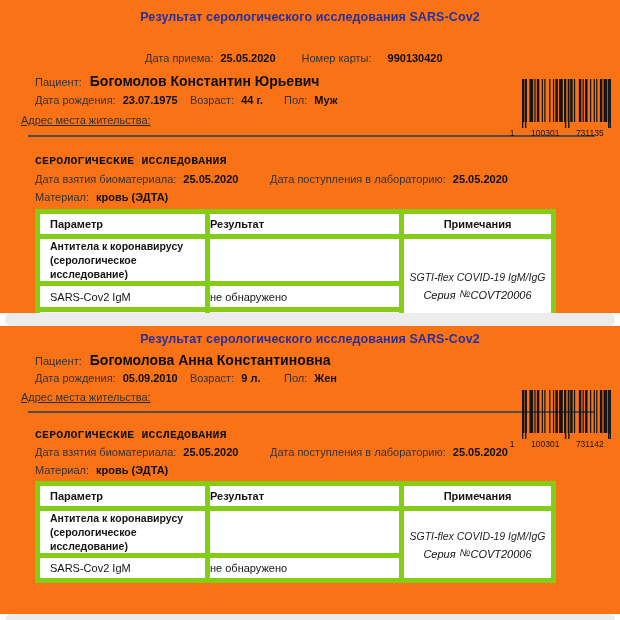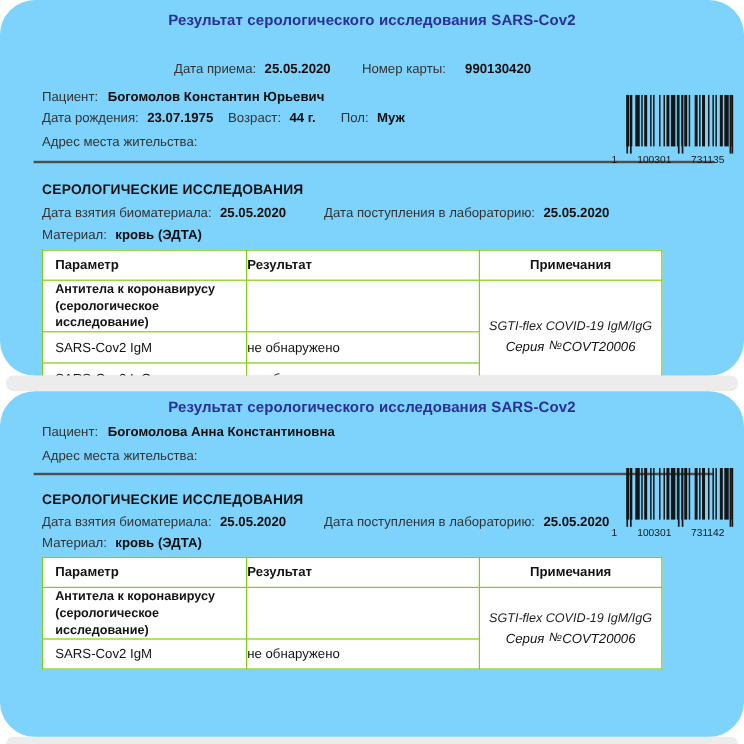--- a/index.html
+++ b/index.html
@@ -3,64 +3,64 @@
 <meta charset="utf-8">
 <style>
   * { margin:0; padding:0; box-sizing:border-box; }
   html,body { width:620px; height:620px; }
   body {
     background:#ffffff;
     font-family:"Liberation Sans", sans-serif;
     color:#1d1d1d;
     overflow:hidden;
   }
-  .doc { position:relative; overflow:hidden; background:#7dd3fc;border-radius:29px; }
+  .doc { position:relative; overflow:hidden; background:#f97316; }
   .doc1 { height:313px; }
   .doc2 { height:288px; }
   .band { height:13px; background:#edecec; border-radius:6px; margin:0 5px; }
   .band-bottom { height:6px; border-radius:6px 6px 0 0; }
 
   .doc-title { font-size:12.5px; font-weight:bold; color:#2b2f99; text-align:center; padding-top:10px; line-height:15px; letter-spacing:.1px; }
   .doc2 .doc-title { padding-top:6px; }
 
   .row { font-size:11px; line-height:15px; color:#2a2a2a; white-space:nowrap; }
   .lbl { color:#333; }
   .val { font-weight:bold; color:#0e0e0e; margin-left:7px; }
 
   .row-admission { margin:26px 0 0 145px; }
   .doc2 .row-admission { margin-top:28px; }
   .grp-card { margin-left:26px; }
   .grp-card .val { margin-left:16px;margin-top:33px; }
 
   .row-patient { margin:7px 0 0 35px; line-height:17px; }
   .doc2 .row-patient { margin-top:5px; }
-  .patient-name { font-size:11px; font-weight:bold; margin-left:8px; color:#0e0e0e; }
+  .patient-name { font-size:14px; font-weight:bold; margin-left:8px; color:#0e0e0e; }
 
   .row-birth { margin:2px 0 0 35px; }
   .doc2 .row-birth { margin-top:1px; }
   .g1 { display:inline-block; width:155px; }
   .g2 { display:inline-block; width:94px; }
 
-  .row-address { margin:5px 0 0 35px; }
+  .row-address { margin:5px 0 0 21px;text-decoration:underline; }
   .doc2 .row-address { margin-top:4px; }
 
   .rule { border-top:2px solid #4e4e4e; margin:7px 25px 0 28px; height:0; }
   .doc2 .rule { margin-top:6px; }
 
-  .sero-heading { font-size:11.5px; font-weight:bold; color:#101010; margin:17px 0 0 35px; line-height:13px; letter-spacing:.2px; }
+  .sero-heading { font-size:11.5px; font-weight:bold; color:#101010; margin:17px 0 0 35px; line-height:13px; letter-spacing:.2px;font-family:Liberation Mono, monospace; }
   .doc2 .sero-heading { margin-top:15px; }
 
   .row-dates { margin:5px 0 0 35px; }
   .doc2 .row-dates { margin-top:4px; }
   .gd { display:inline-block; width:235px; }
   .row-material { margin:3px 0 0 35px; }
 
   table.res { border-collapse:collapse; table-layout:fixed; margin:4px 0 0 35px; width:516px; background:#fff; }
   .doc2 table.res { margin-top:3px; }
-  .res th, .res td { border:1px solid #84cc16; font-size:11px; padding:0; vertical-align:middle; color:#141414; }
+  .res th, .res td { border:5px solid #84cc16; font-size:11px; padding:0; vertical-align:middle; color:#141414; }
   .res th { height:25px; font-weight:bold; }
   .res .c1 { width:170px; text-align:left; padding-left:10px; }
   .res .c2 { width:194px; text-align:left; padding-left:0; }
   .res .c3 { width:152px; text-align:center; padding-left:0; }
   tr.r1 { height:38px; }
   .doc1 tr.r2, .doc1 tr.r3 { height:26px; }
   .doc2 tr.r2 { height:25px; }
   .r1 .c1 { font-weight:bold; font-size:10.5px; line-height:14px; padding-right:0; white-space:normal; }
   td.note { font-style:italic; }
   .note1 { font-size:10.5px; color:#1e1e1e; }
@@ -176,20 +176,23 @@
 <div class="band"></div>
 
 <section class="doc doc2">
   <h1 class="doc-title">Результат серологического исследования SARS-Cov2</h1>
 
 
   <div class="row row-patient">
     <span class="lbl">Пациент:</span><span class="patient-name">Богомолова Анна Константиновна</span>
   </div>
 
+  <div class="row row-birth">
+    <span class="g1"><span class="lbl">Дата рождения:</span><span class="val">05.09.2010</span></span><span class="g2"><span class="lbl">Возраст:</span><span class="val">9 л.</span></span><span class="grp"><span class="lbl">Пол:</span><span class="val">Жен</span></span>
+  </div>
 
   <div class="row row-address">
     <span class="lbl">Адрес места жительства:</span>
   </div>
 
   <div class="barcode">
       <svg viewBox="0 0 112 58">
         <rect x="20" y="0" width="2.4722222222222223" height="43" fill="#151515"></rect>
         <rect x="23.708333333333332" y="0" width="1.2361111111111112" height="43" fill="#151515"></rect>
         <rect x="27.416666666666664" y="0" width="3.7083333333333335" height="43" fill="#151515"></rect>

